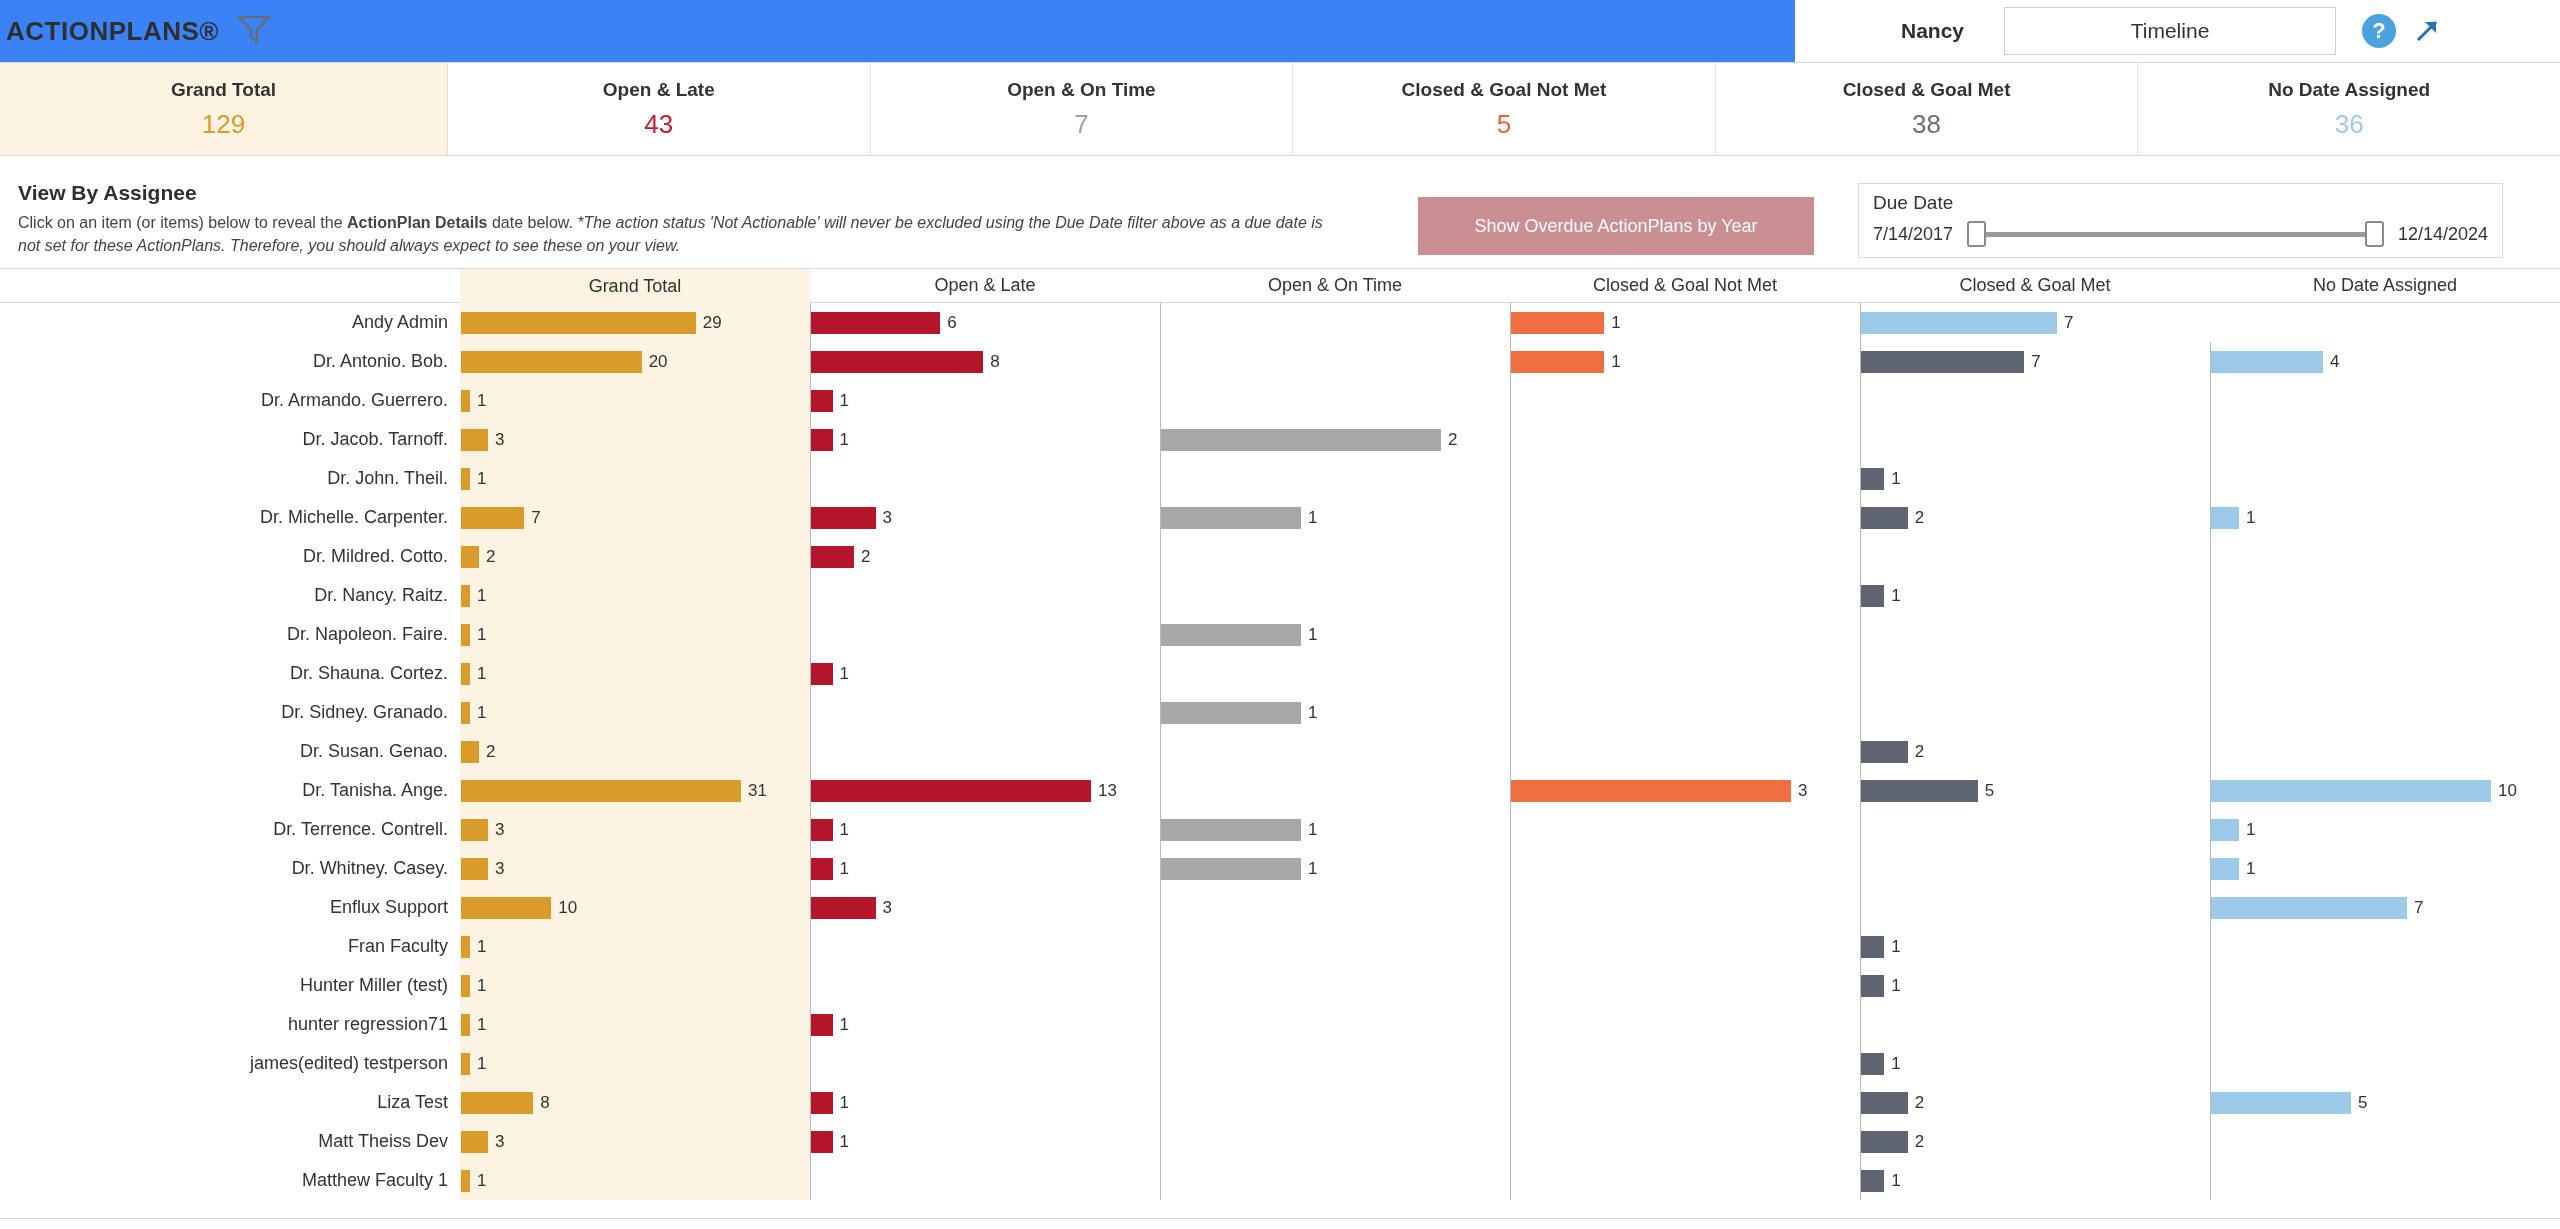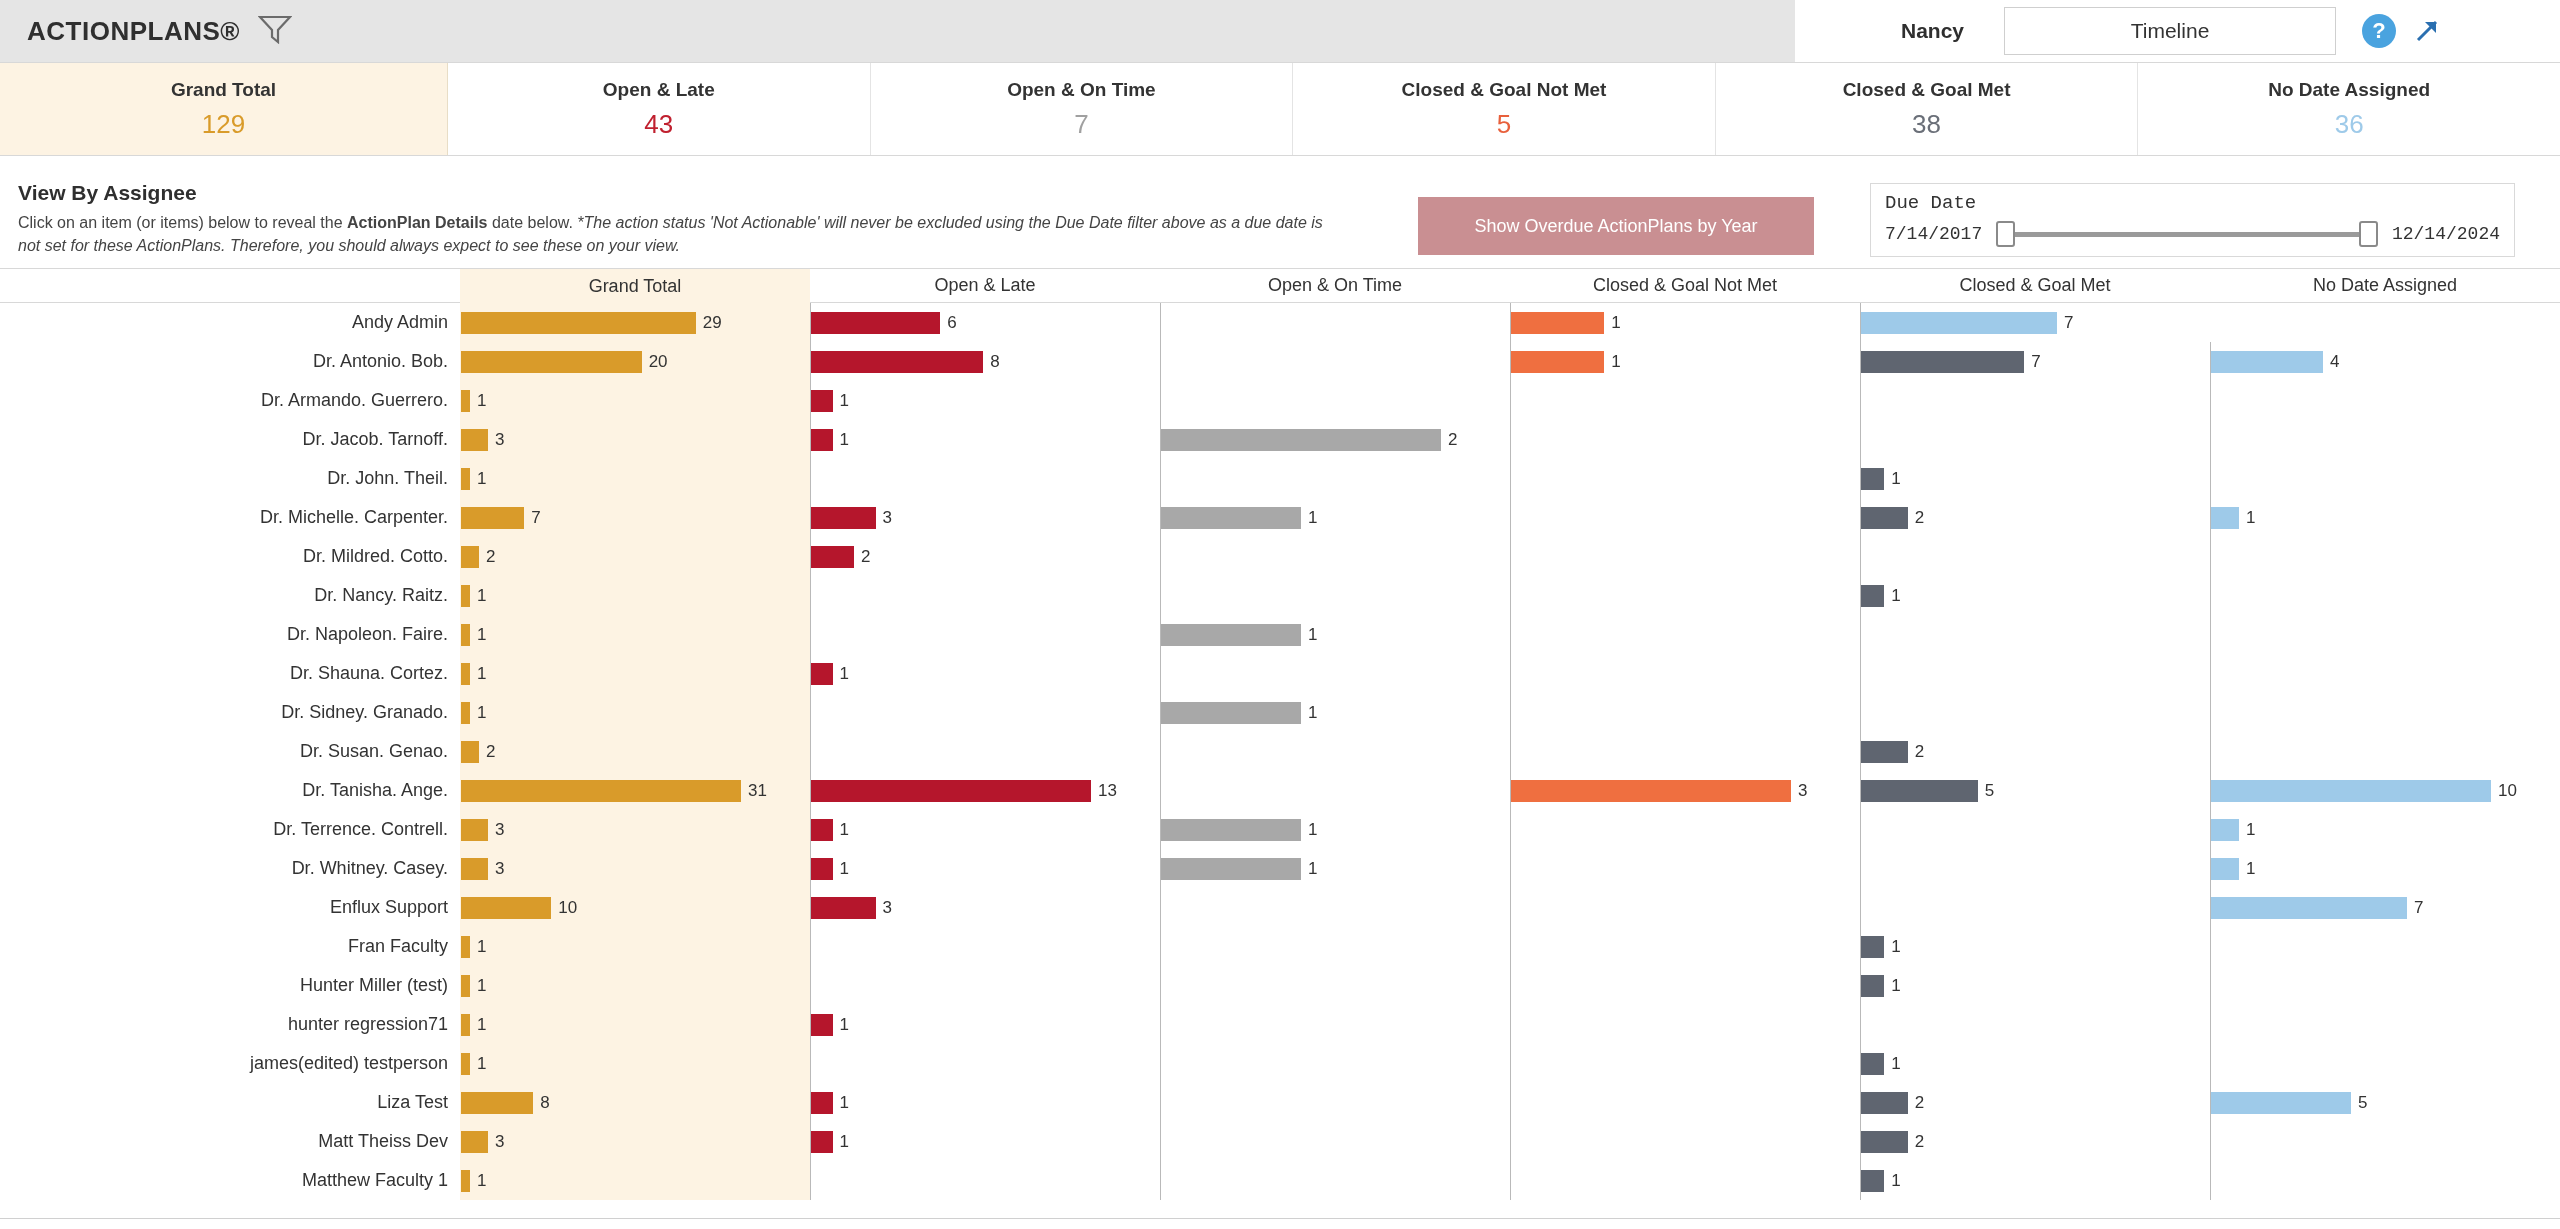--- a/index.html
+++ b/index.html
@@ -27,24 +27,24 @@
     height: 62px;
     display: flex;
     align-items: center;
     border-bottom: 1px solid #d8d8d8;
     background: #ffffff;
     flex: none;
   }
   .header-left {
     flex: 0 0 1795px;
     height: 62px;
-    background: #e5e5e5;
-    display: flex;
-    align-items: center;
-    padding-left: 27px;
+    background: #3b82f6;
+    display: flex;
+    align-items: center;
+    padding-left: 6px;
     box-sizing: border-box;
   }
   .app-title {
     font-size: 26px;
     font-weight: bold;
     letter-spacing: 0.5px;
     color: #2f2f2f;
   }
   .filter-icon {
     margin-left: 18px;
@@ -164,28 +164,27 @@
     color: #ffffff;
     font-size: 18px;
     display: flex;
     align-items: center;
     justify-content: center;
     cursor: pointer;
     margin-top: 14px;
     margin-left: 10px;
   }
   .duedate-panel {
-    margin-left: 56px;
+    margin-left: 44px;
     margin-top: 2px;
     width: 645px;
     border: 1px solid #d9d9d9;
     box-sizing: border-box;
     padding: 8px 14px 12px 14px;
     background: #ffffff;
-    font-family: Liberation Mono, monospace;
   }
   .duedate-title {
     font-size: 19px;
     color: #333333;
     margin-bottom: 10px;
   }
   .duedate-row {
     display: flex;
     align-items: center;
   }

